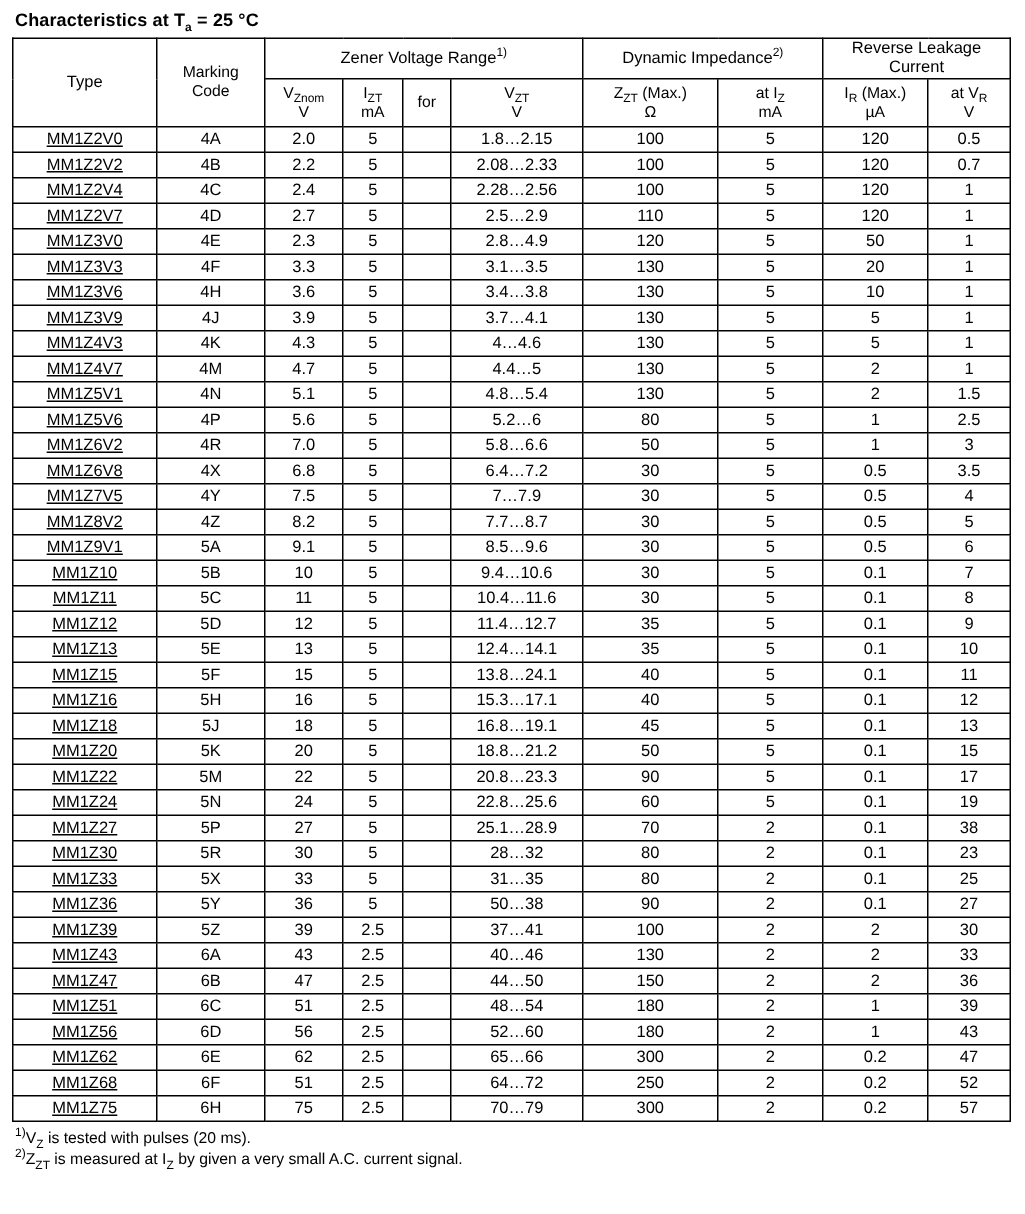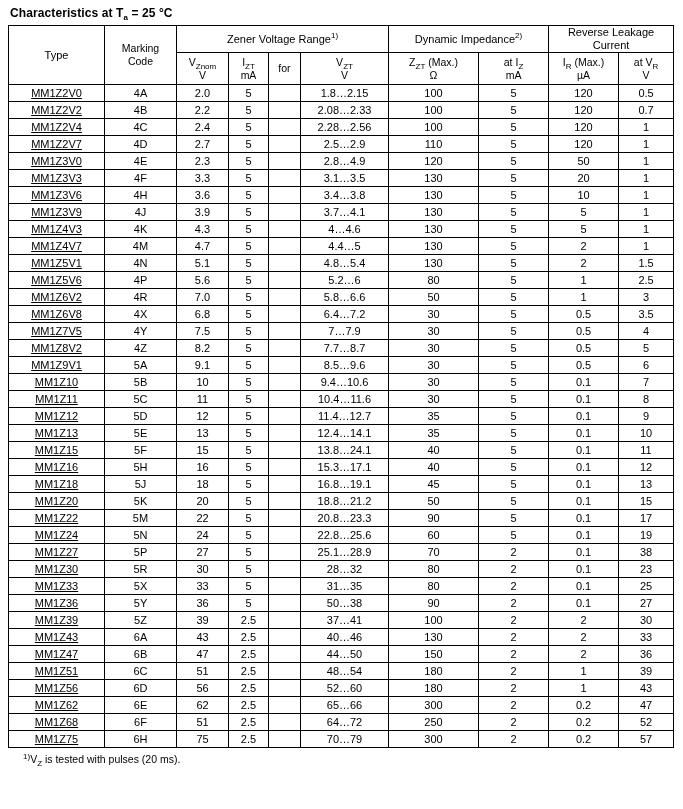--- a/index.html
+++ b/index.html
@@ -74,21 +74,21 @@
     vertical-align: super;
     line-height: 0;
   }
   .subs {
     font-size: 8px;
     vertical-align: sub;
     line-height: 0;
   }
   .notes {
     margin-top: 4px;
-    margin-left: 15px;
+    margin-left: 2px;
     font-size: 10.5px;
     line-height: 14px;
   }
   .note-line {
     white-space: nowrap;
   }
   .unit-line {
     display: block;
     font-size: 10.5px;
   }
@@ -637,15 +637,18 @@
           <td>0.2</td>
           <td>57</td>
         </tr>
       </tbody>
   </table>
 
   <div class="notes">
     <div class="note-line">
       <span class="sup">1)</span><span>V</span><span class="subs">Z</span><span> is tested with pulses (20 ms).</span>
     </div>
+    <div class="note-line">
+      <span class="sup">2)</span><span>Z</span><span class="subs">ZT</span><span> is measured at I</span><span class="subs">Z</span><span> by given a very small A.C. current signal.</span>
+    </div>
   </div>
 
 </div>
 
 </body></html>

